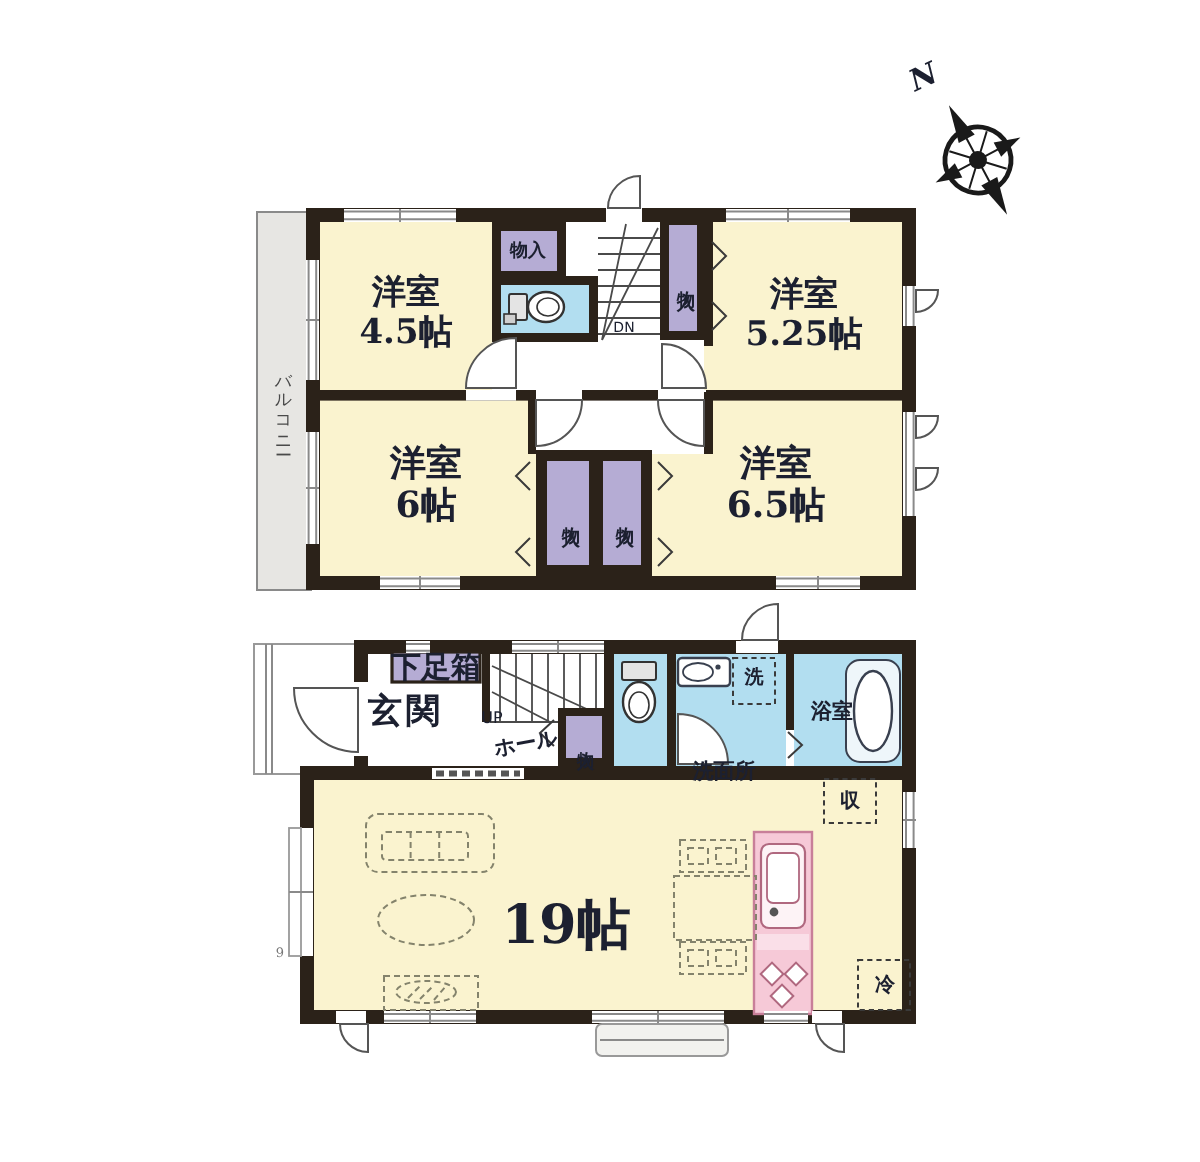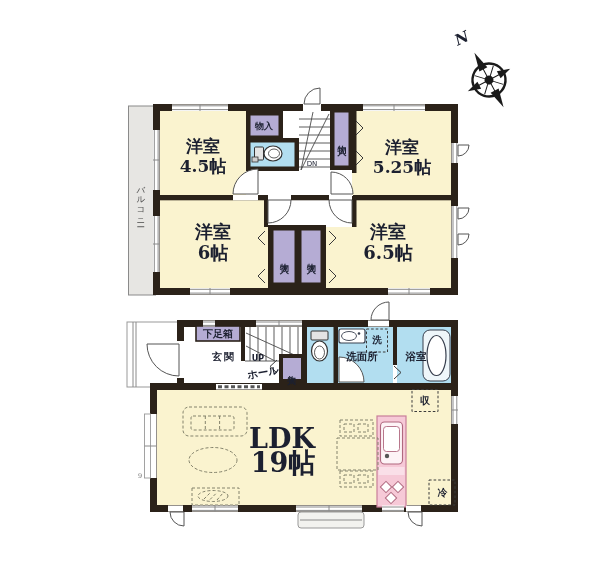--- a/index.html
+++ b/index.html
@@ -263,27 +263,26 @@
 6帖</div>
 <div class="lbl" style="left:388px;top:243px;font-size:18px;">洋室
 6.5帖</div>
 
 <div class="lbl" style="left:264px;top:126px;font-size:9px;">物入</div>
 <div class="lbl vert" style="left:341.5px;top:139px;font-size:9px;">物入</div>
 <div class="lbl vert" style="left:284px;top:257px;font-size:9px;">物入</div>
 <div class="lbl vert" style="left:311px;top:257px;font-size:9px;">物入</div>
 <div class="lbl" style="left:312px;top:163.5px;font-size:7px;font-family:'DejaVu Sans','Liberation Sans',sans-serif;font-weight:500;">DN</div>
 
-<div class="lbl" style="left:218px;top:333.5px;font-size:10px;">下足箱</div>
-<div class="lbl" style="left:224px;top:357px;font-size:10px;letter-spacing:2px;">玄関</div>
-<div class="lbl" style="left:258px;top:359px;font-size:8px;font-family:'DejaVu Sans','Liberation Sans',sans-serif;font-weight:700;">UP</div>
+<div class="lbl" style="left:218px;top:333.5px;font-size:15px;">下足箱</div>
+<div class="lbl" style="left:203px;top:357px;font-size:17px;letter-spacing:2px;">玄関</div>
+<div class="lbl" style="left:246px;top:359px;font-size:8px;font-family:'DejaVu Sans','Liberation Sans',sans-serif;font-weight:400;">UP</div>
 <div class="lbl" style="left:263px;top:371.5px;font-size:10.5px;transform:translate(-50%,-50%) rotate(-10deg);">ホール</div>
 <div class="lbl vert" style="left:292px;top:369px;font-size:8.5px;">物入</div>
-<div class="lbl" style="left:362px;top:356px;font-size:10.5px;">洗面所</div>
+<div class="lbl" style="left:362px;top:386px;font-size:10.5px;">洗面所</div>
 <div class="lbl" style="left:377px;top:340px;font-size:9.5px;">洗</div>
 <div class="lbl" style="left:416px;top:356px;font-size:10.5px;">浴室</div>
-<div class="lbl" style="left:282px;top:439px;font-size:27px;font-weight:600;">LDK</div>
 <div class="lbl" style="left:283px;top:463px;font-size:27px;">19帖</div>
 <div class="lbl" style="left:425px;top:400.5px;font-size:10px;">収</div>
 <div class="lbl" style="left:442.5px;top:492.5px;font-size:10px;">冷</div>
 <div class="lbl" style="left:140px;top:477px;font-size:6.5px;color:#777;font-weight:400;">9</div>
 
 </div>
 
 </body></html>

